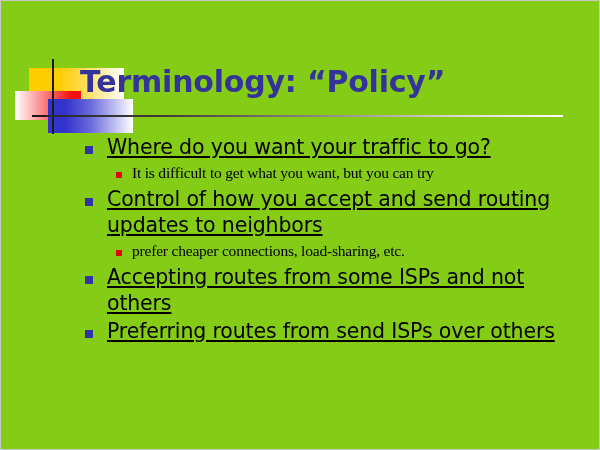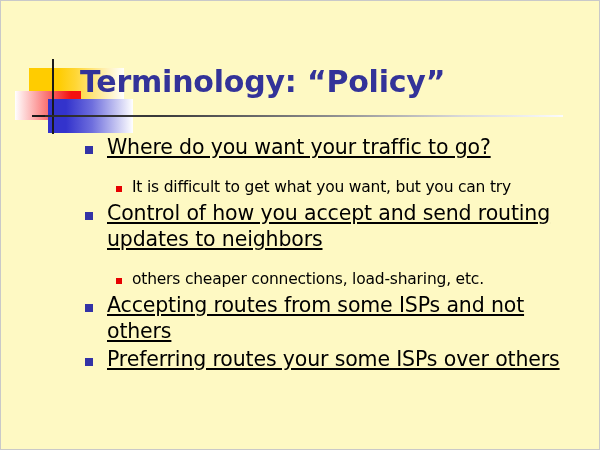--- a/index.html
+++ b/index.html
@@ -7,21 +7,21 @@
     padding: 0;
     background: #ffffff;
   }
   body {
     font-family: "DejaVu Sans", sans-serif;
   }
   #slide {
     position: relative;
     width: 600px;
     height: 450px;
-    background: #fef9c3;
+    background: #84cc16;
     border: 1px solid #c9c9c9;
     box-sizing: border-box;
     overflow: hidden;
   }
 
   
   #logo {
     position: absolute;
     left: 0;
     top: 0;
@@ -117,22 +117,23 @@
   }
   .lvl1 .btext {
     flex: 1 1 auto;
     font-size: 20.5px;
     line-height: 26.5px;
     color: #000000;
     letter-spacing: -0.15px;
   }
   .lvl2 {
     margin-left: 31px;
-    margin-top: 15px;
+    margin-top: 1px;
     margin-bottom: 2px;
+    font-family: Liberation Serif, serif;
   }
   .lvl2 .marker {
     flex: 0 0 auto;
     width: 6px;
     height: 6px;
     background: #e60000;
     margin-top: 10px;
     margin-right: 10px;
   }
   .lvl2 .btext {
@@ -167,25 +168,25 @@
       <div class="bullet-row lvl2">
         <span class="marker"></span>
         <span class="btext">It is difficult to get what you want, but you can try</span>
       </div>
       <div class="bullet-row lvl1">
         <span class="marker"></span>
         <span class="btext">Control of how you accept and send routing updates to neighbors</span>
       </div>
       <div class="bullet-row lvl2">
         <span class="marker"></span>
-        <span class="btext">others cheaper connections, load-sharing, etc.</span>
+        <span class="btext">prefer cheaper connections, load-sharing, etc.</span>
       </div>
       <div class="bullet-row lvl1">
         <span class="marker"></span>
         <span class="btext">Accepting routes from some ISPs and not others</span>
       </div>
       <div class="bullet-row lvl1">
         <span class="marker"></span>
-        <span class="btext">Preferring routes your some ISPs over others</span>
+        <span class="btext">Preferring routes from send ISPs over others</span>
       </div>
     </div>
 
 </div>
 
 </body></html>

